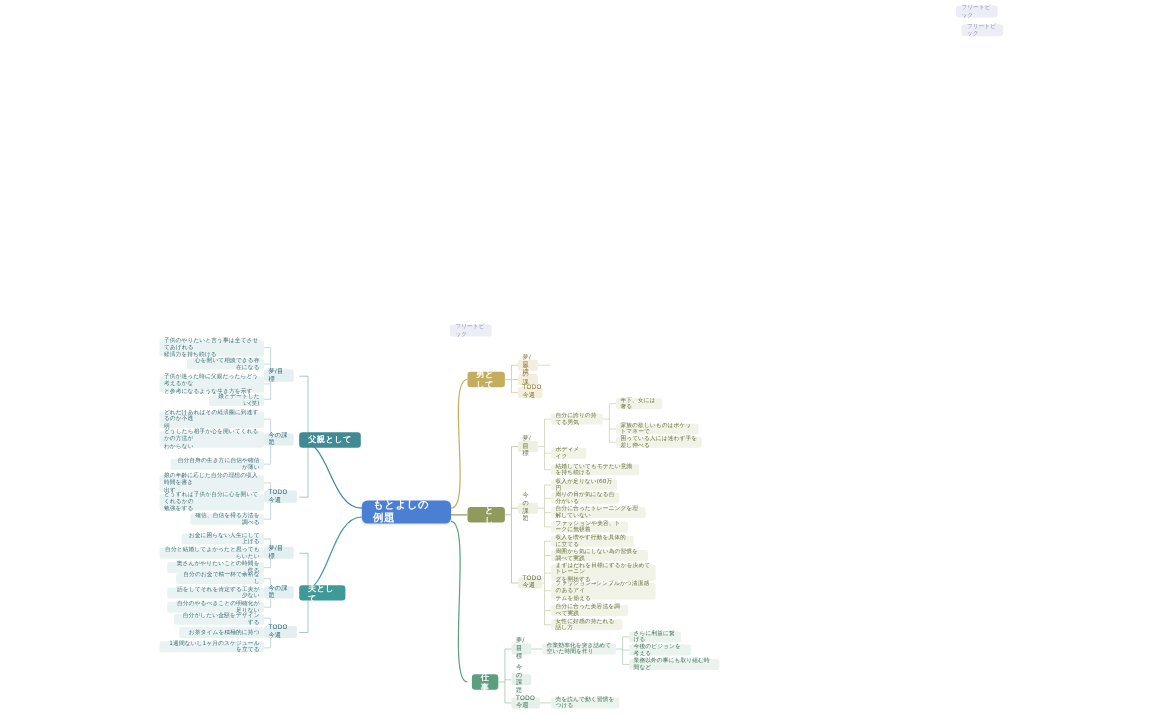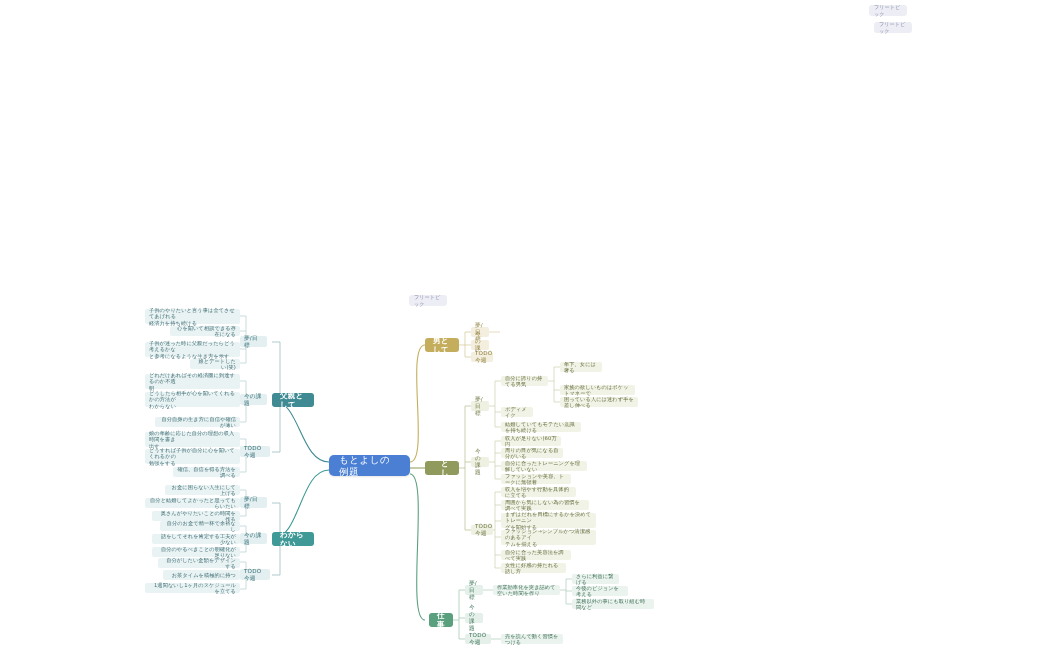--- a/index.html
+++ b/index.html
@@ -34,21 +34,21 @@
     line-height: 1.25;
     white-space: pre-line;
     display: flex;
     align-items: center;
   }
   
   .n-root {
     background: #4a7fd4;
     color: #ffffff;
     font-size: 9.5px;
-    font-weight: normal;
+    font-weight: bold;
     letter-spacing: 0.5px;
     padding: 7px 10px;
     border-radius: 5px;
     justify-content: center;
     box-shadow: 0 1px 2px rgba(0,0,0,0.10);
   }
   
   .n-cat {
     color: #ffffff;
     font-size: 7.5px;
@@ -209,21 +209,21 @@
     <path d="M566 579 L 572 579" stroke="#9bc5ad" stroke-width="0.6" fill="none"></path>
     <path d="M566 591 L 572 591" stroke="#9bc5ad" stroke-width="0.6" fill="none"></path>
     <path d="M566 604 L 572 604" stroke="#9bc5ad" stroke-width="0.6" fill="none"></path>
     <path d="M491 639 L 501 639" stroke="#9bc5ad" stroke-width="0.6" fill="none"></path>
   </svg>
 
   <div class="node n-root" style="left:329px; top:455px; width:81px; height:21px;">
     <span>もとよしの例題</span>
   </div>
 
-  <div class="node n-cat cat-teal" style="left:272px; top:393px; width:42px; height:14px;">
+  <div class="node n-cat cat-teal" style="left:272px; top:393px; width:56px; height:14px;">
     <span>父親として</span>
   </div>
 
   <div class="node n-grp grp-teal" style="left:240px; top:336px; width:27px; height:11px;">
     <span>夢/目標</span>
   </div>
   <div class="node n-grp grp-teal" style="left:240px; top:394px; width:27px; height:11px;">
     <span>今の課題</span>
   </div>
   <div class="node n-grp grp-teal" style="left:240px; top:446px; width:30px; height:11px;">
@@ -263,21 +263,21 @@
   </div>
   <div class="node n-leaf leaf-teal" style="left:145px; top:449px; width:95px; height:15px;">
     <span>どうすれば子供が自分に心を開いてくれるかの
 勉強をする</span>
   </div>
   <div class="node n-leaf leaf-teal align-r" style="left:173px; top:467px; width:67px; height:10px;">
     <span>確信、自信を得る方法を調べる</span>
   </div>
 
   <div class="node n-cat cat-teal2" style="left:272px; top:532px; width:42px; height:14px;">
-    <span>わからない</span>
+    <span>夫として</span>
   </div>
 
   <div class="node n-grp grp-teal" style="left:240px; top:497px; width:27px; height:11px;">
     <span>夢/目標</span>
   </div>
   <div class="node n-grp grp-teal" style="left:240px; top:533px; width:27px; height:11px;">
     <span>今の課題</span>
   </div>
   <div class="node n-grp grp-teal" style="left:240px; top:569px; width:30px; height:11px;">
     <span>TODO今週</span>

